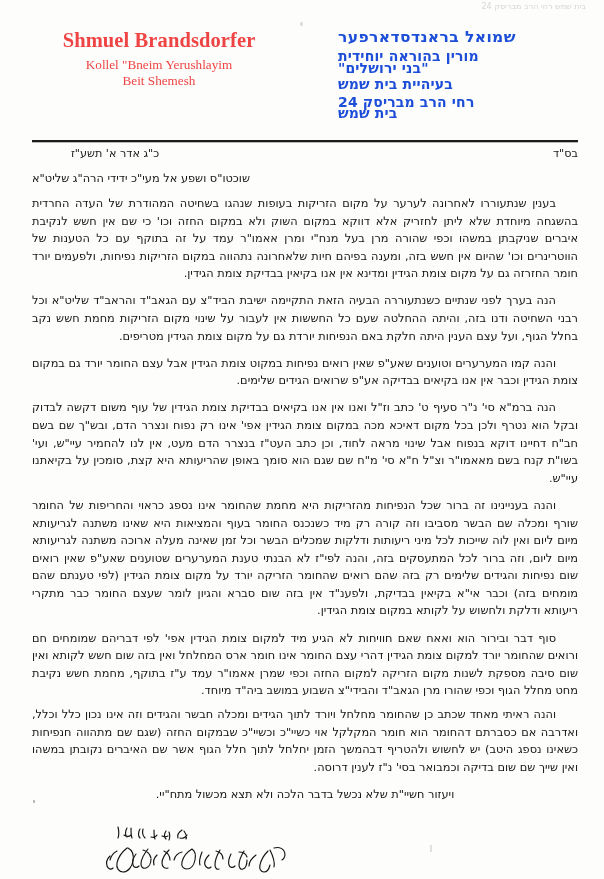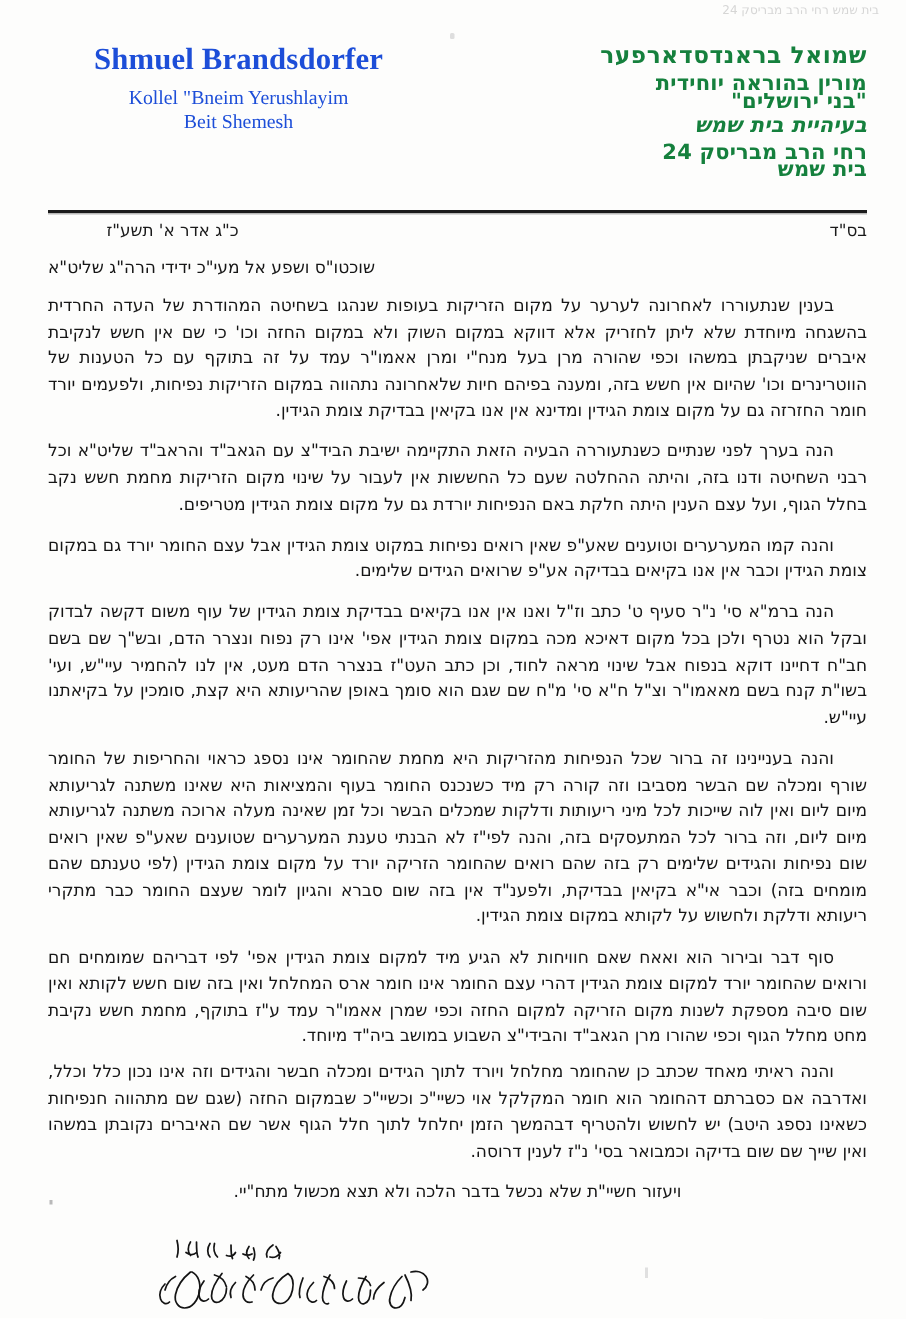--- a/index.html
+++ b/index.html
@@ -56,21 +56,21 @@
     right: 0;
     height: 104px;
   }
   .lh-en {
     position: absolute;
     left: 34px;
     top: 0;
     width: 250px;
     text-align: center;
     font-family: "Liberation Serif", serif;
-    color: #1d4ed8;
+    color: #ef4444;
   }
   .lh-en .name {
     font-size: 20.5px;
     font-weight: bold;
     letter-spacing: .1px;
     line-height: 24px;
     margin-bottom: 5px;
   }
   .lh-en .role {
     font-size: 13.2px;
@@ -80,41 +80,40 @@
     font-size: 13.2px;
     line-height: 15.5px;
     margin-top: 7px;
   }
 
   .lh-he {
     position: absolute;
     right: 26px;
     top: 0;
     width: 240px;
-    text-align: right;
-    direction: rtl;
-    color: #15803d;
+    text-align: left;
+    direction: rtl;
+    color: #1d4ed8;
     font-family: "DejaVu Sans", sans-serif;
   }
   .lh-he .name {
     font-size: 15.5px;
     font-weight: bold;
     line-height: 19px;
     letter-spacing: .4px;
     margin-bottom: 4px;
   }
   .lh-he .sub {
     font-size: 14px;
     font-weight: bold;
     line-height: 11.5px;
     letter-spacing: .15px;
   }
   .lh-he .sub.gap {
     margin-top: 5px;
-    font-style: italic;
   }
   .lh-he .sub.gap2 {
     margin-top: 6px;
   }
 
   
   .rule {
     position: absolute;
     top: 140px;
     left: 32px;

